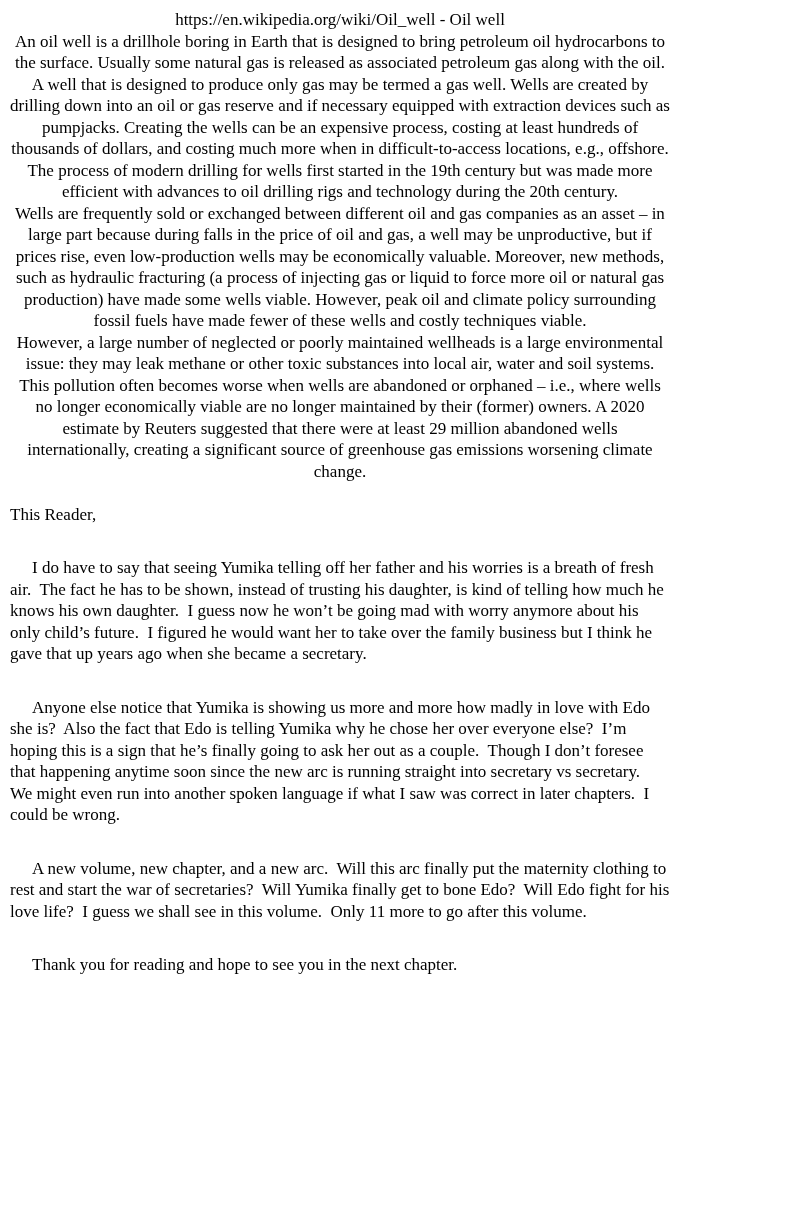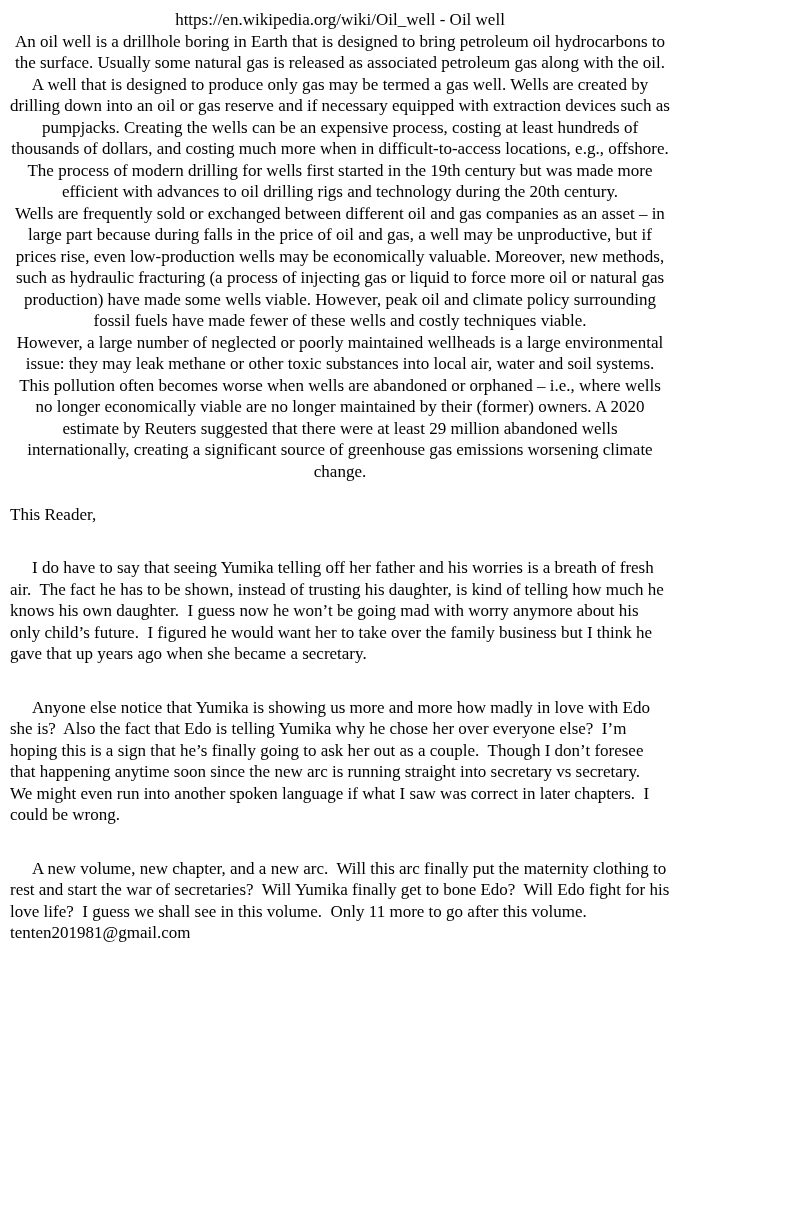--- a/index.html
+++ b/index.html
@@ -44,20 +44,20 @@
   <div>
 
     <p class="gap">This Reader,</p>
 
     <p class="gap indent">I do have to say that seeing Yumika telling off her father and his worries is a breath of fresh air.  The fact he has to be shown, instead of trusting his daughter, is kind of telling how much he knows his own daughter.  I guess now he won’t be going mad with worry anymore about his only child’s future.  I figured he would want her to take over the family business but I think he gave that up years ago when she became a secretary.</p>
 
     <p class="gap indent">Anyone else notice that Yumika is showing us more and more how madly in love with Edo she is?  Also the fact that Edo is telling Yumika why he chose her over everyone else?  I’m hoping this is a sign that he’s finally going to ask her out as a couple.  Though I don’t foresee that happening anytime soon since the new arc is running straight into secretary vs secretary.  We might even run into another spoken language if what I saw was correct in later chapters.  I could be wrong.</p>
 
     <p class="gap indent">A new volume, new chapter, and a new arc.  Will this arc finally put the maternity clothing to rest and start the war of secretaries?  Will Yumika finally get to bone Edo?  Will Edo fight for his love life?  I guess we shall see in this volume.  Only 11 more to go after this volume.</p>
 
+    <p class="gap indent">Thank you for reading and hope to see you in the next chapter.</p>
 
 
 
-    <p>tenten201981@gmail.com</p>
 
   </div>
 
 </div>
 
 </body></html>

